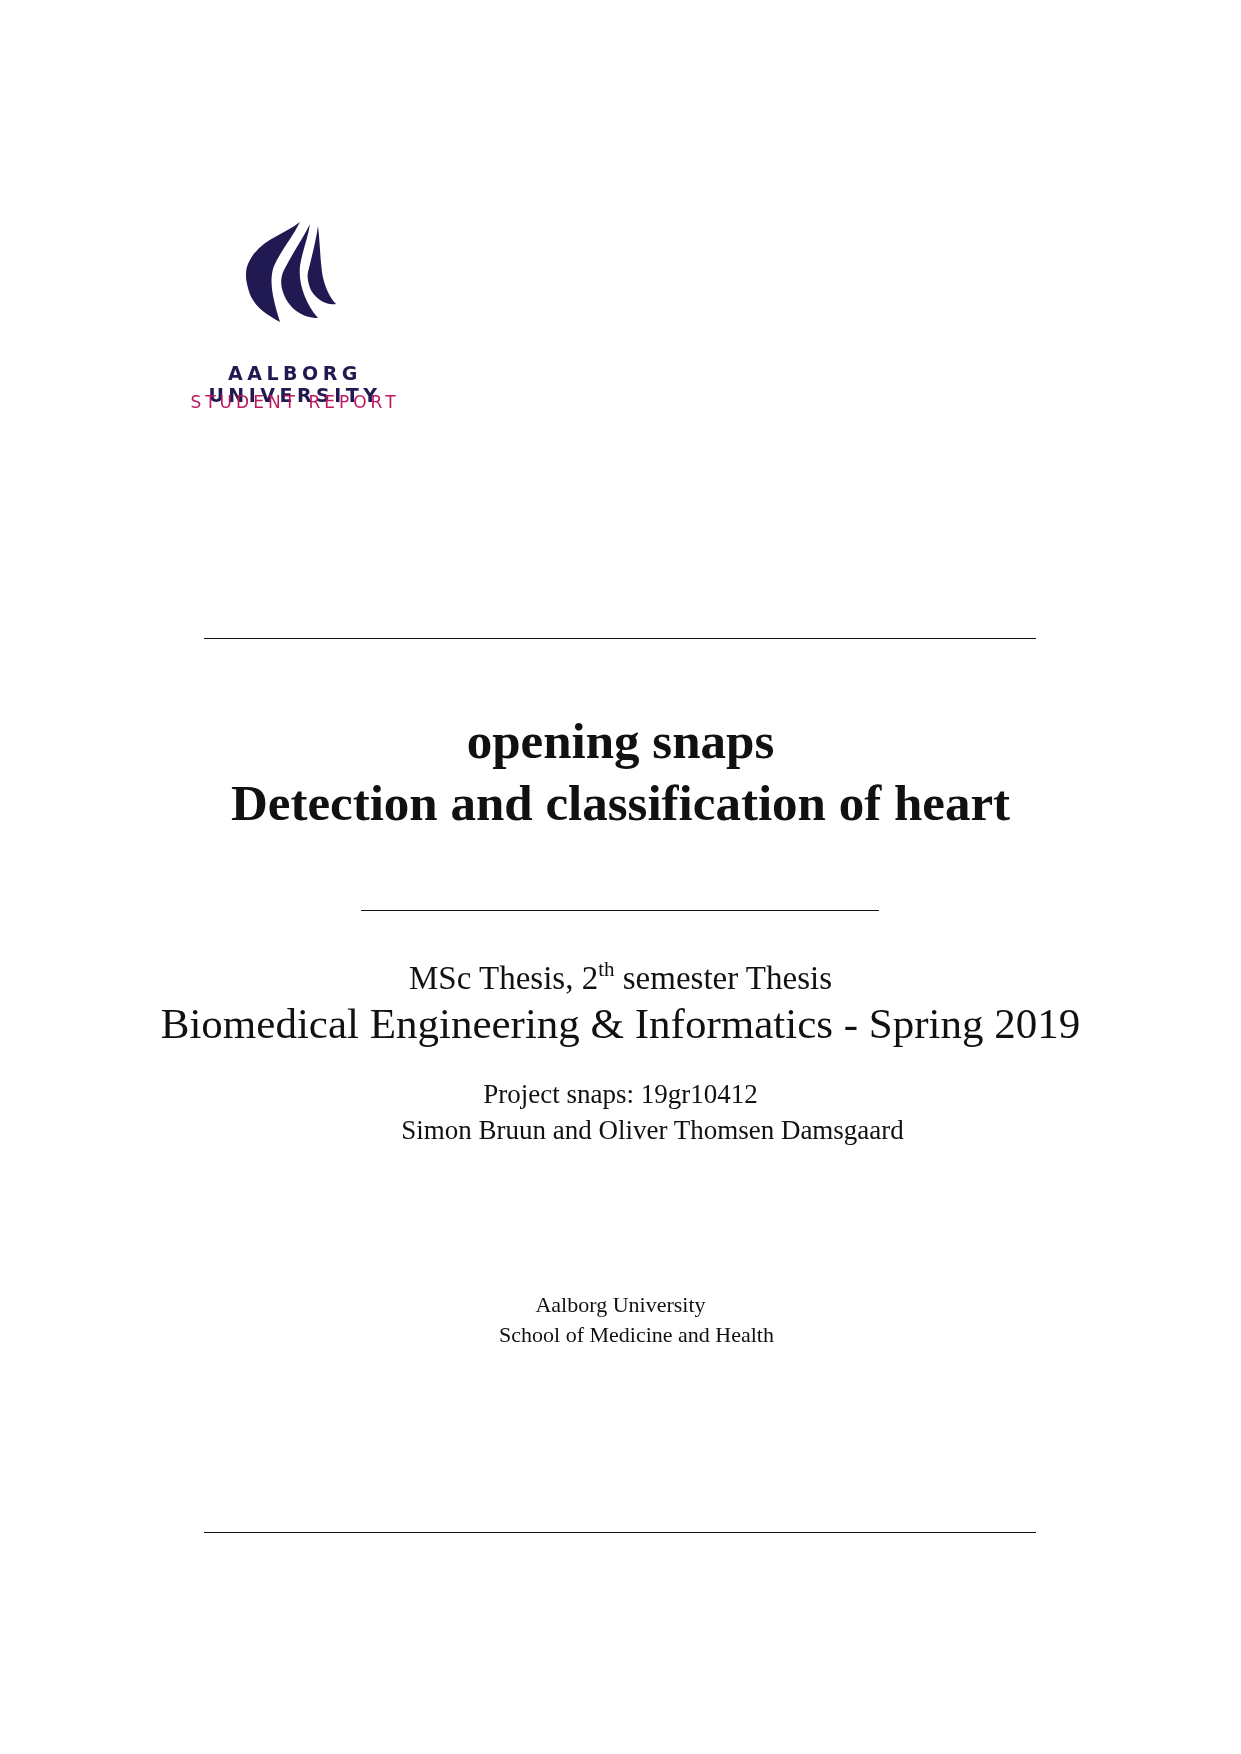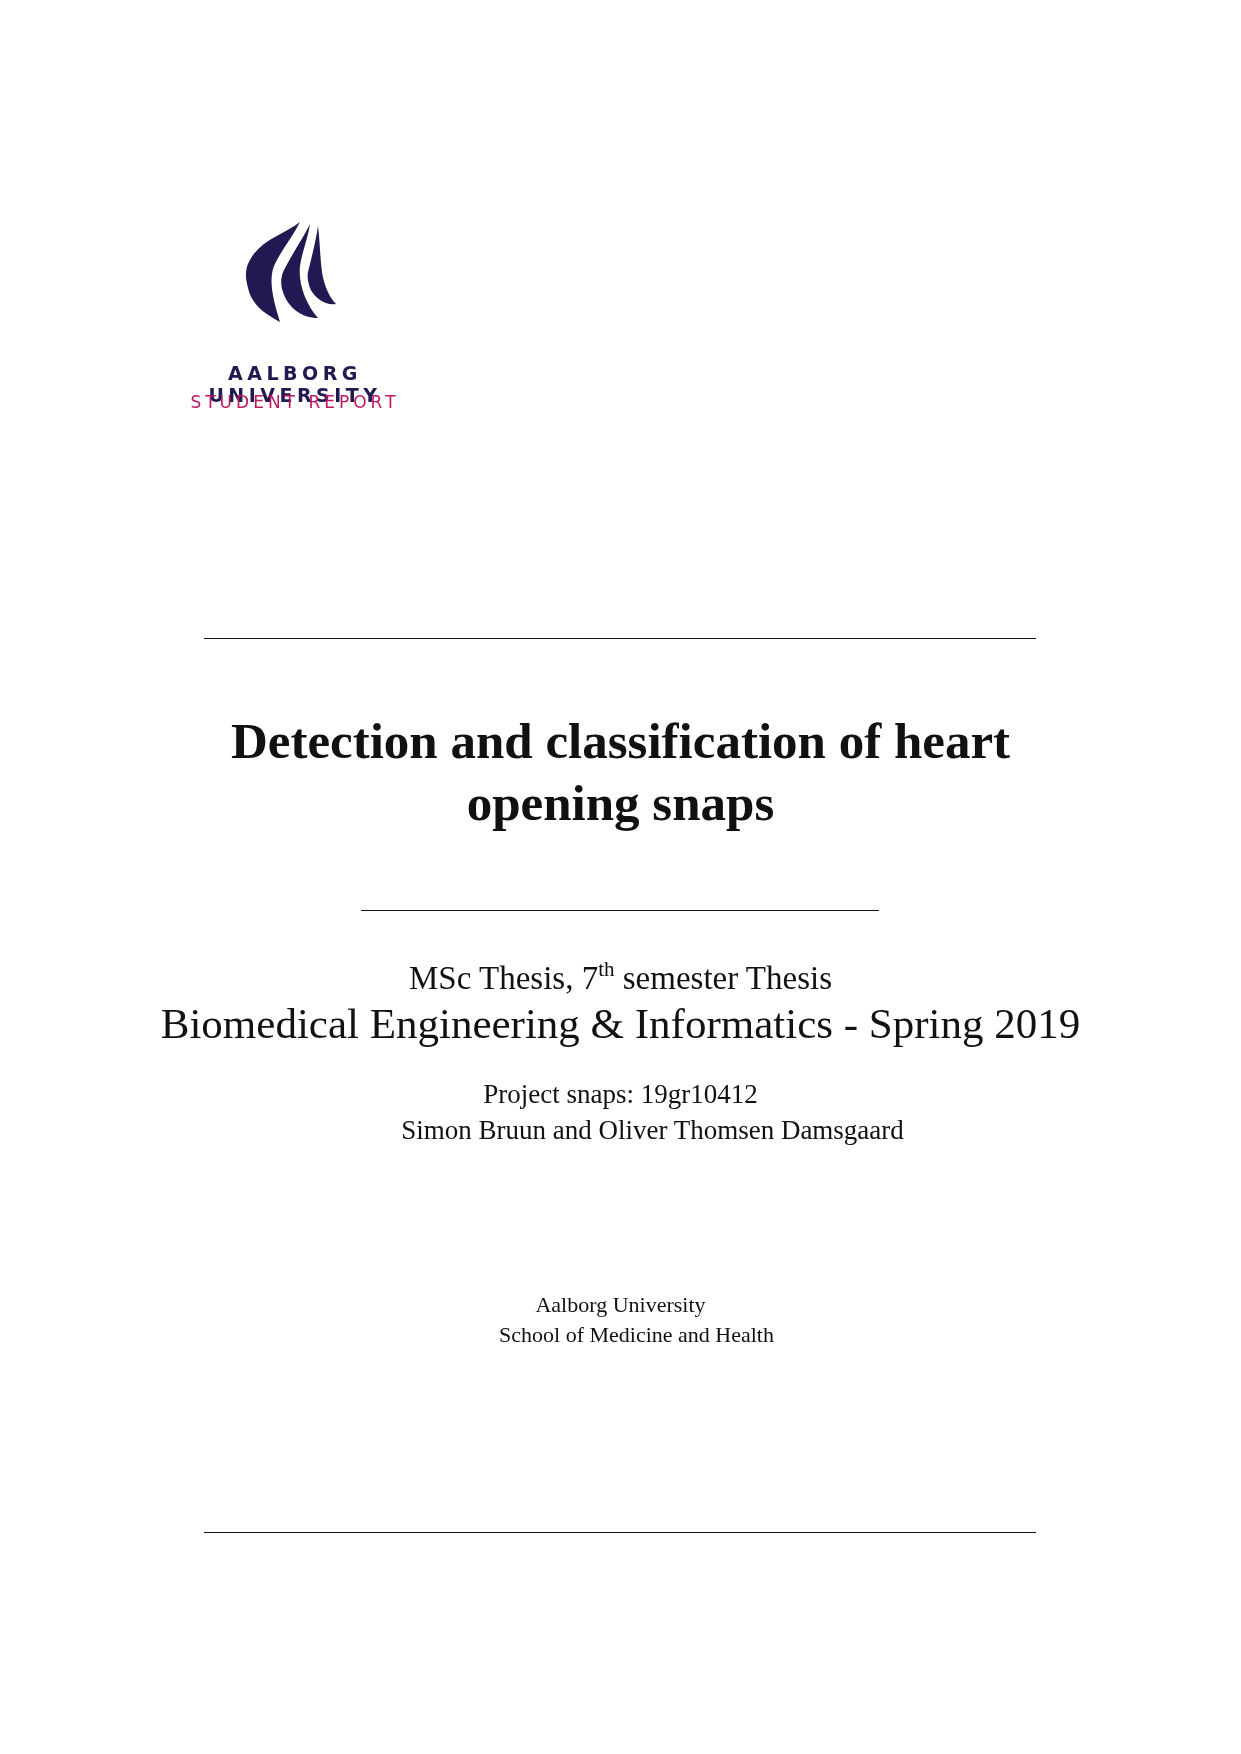--- a/index.html
+++ b/index.html
@@ -34,27 +34,27 @@
     <path d="M54,48 C62,32 72,18 80,2 C78,16 72,30 70,44 C68,62 76,82 88,96 C72,96 58,86 53,70 C50,62 51,54 54,48 Z" fill="#211a52"></path>
     <path d="M78,50 C82,34 86,18 88,4 C90,20 90,36 92,50 C94,64 100,76 106,82 C96,84 84,76 80,66 C78,60 77,55 78,50 Z" fill="#211a52"></path>
   </svg>
   <div class="logo-name">AALBORG UNIVERSITY</div>
   <div class="logo-sub">STUDENT REPORT</div>
 </div>
 
 <div class="abs rule" style="left:204px; top:638px; width:832px;"></div>
 
 <div class="abs center title">
+  <div>opening snaps</div>
   <div>Detection and classification of heart</div>
-  <div>opening snaps</div>
 </div>
 
 <div class="abs rule" style="left:361px; top:910px; width:518px;"></div>
 
-<div class="abs center line1"><span>MSc Thesis, 7</span><sup>th</sup><span style="white-space:pre"> semester Thesis</span></div>
+<div class="abs center line1"><span>MSc Thesis, 2</span><sup>th</sup><span style="white-space:pre"> semester Thesis</span></div>
 
 <div class="abs center line2">Biomedical Engineering &amp; Informatics - Spring 2019</div>
 
 <div class="abs center line3">Project snaps: 19gr10412</div>
 <div class="abs center line4">Simon Bruun and Oliver Thomsen Damsgaard</div>
 
 <div class="abs center line5">Aalborg University</div>
 <div class="abs center line6">School of Medicine and Health</div>
 
 <div class="abs rule" style="left:204px; top:1532px; width:832px;"></div>

